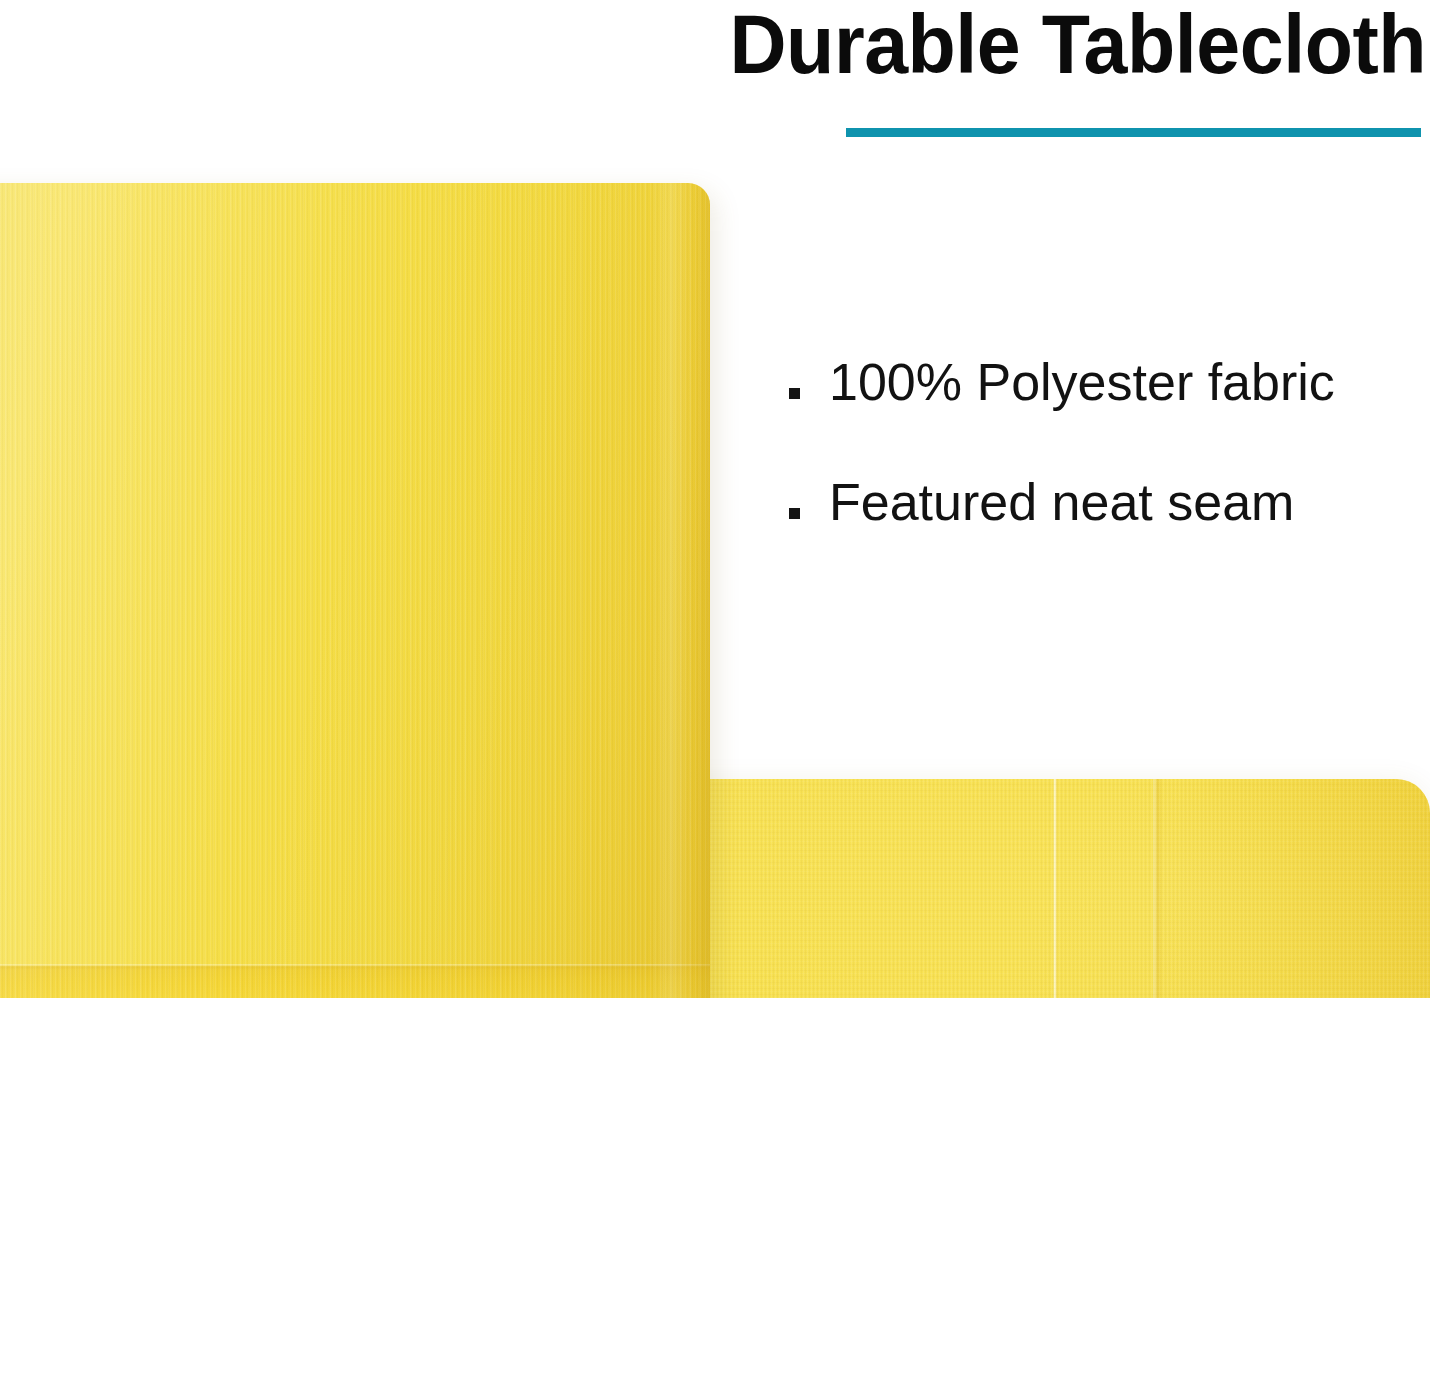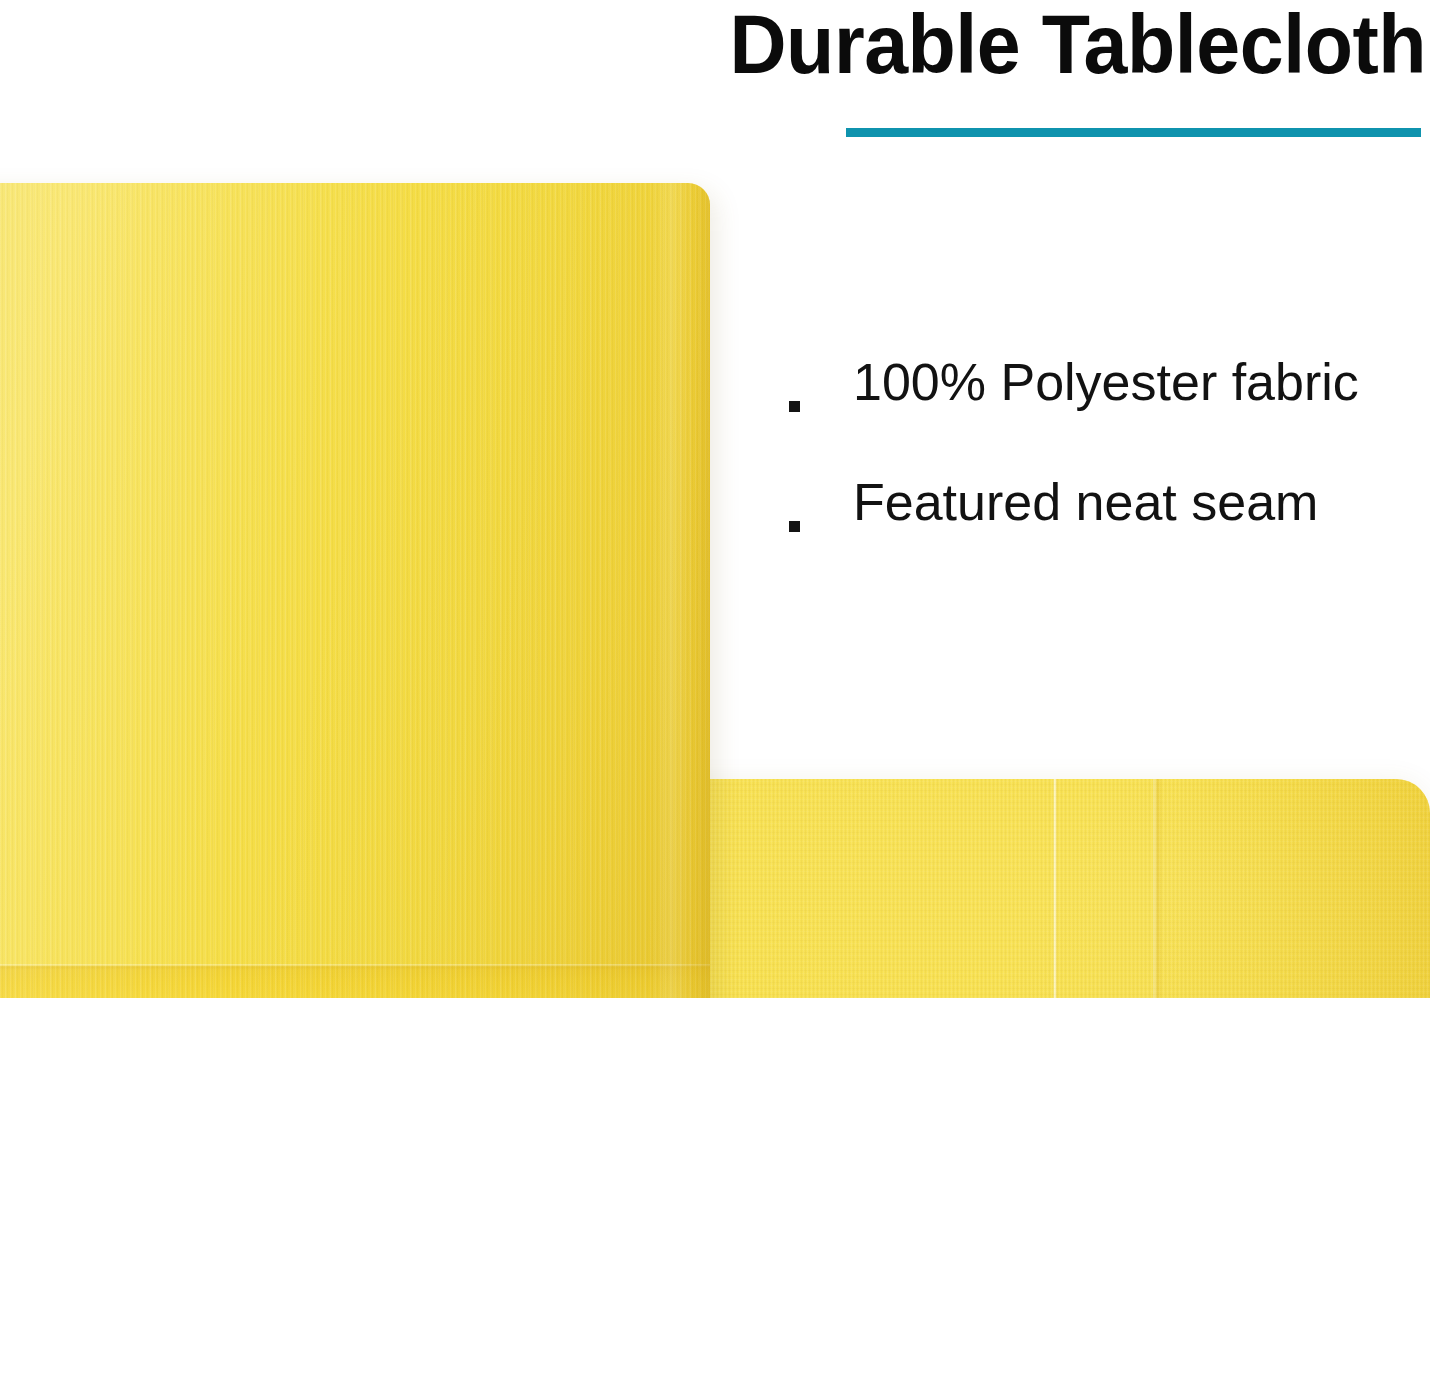--- a/index.html
+++ b/index.html
@@ -50,23 +50,22 @@
 
   .bullet-list {
     position: absolute;
     left: 789px;
     top: 352px;
     width: 620px;
   }
   .bullet-row {
     position: relative;
     display: flex;
-    align-items: flex-end;
+    align-items: center;
     margin-bottom: 60px;
-    gap: 24px;
   }
   .bullet-row:last-child { margin-bottom: 4px; }
 
   .bullet-marker {
     flex: 0 0 auto;
     width: 11px;
     height: 11px;
     background: #141414;
     margin-top: 22px;
     margin-right: 29px;

